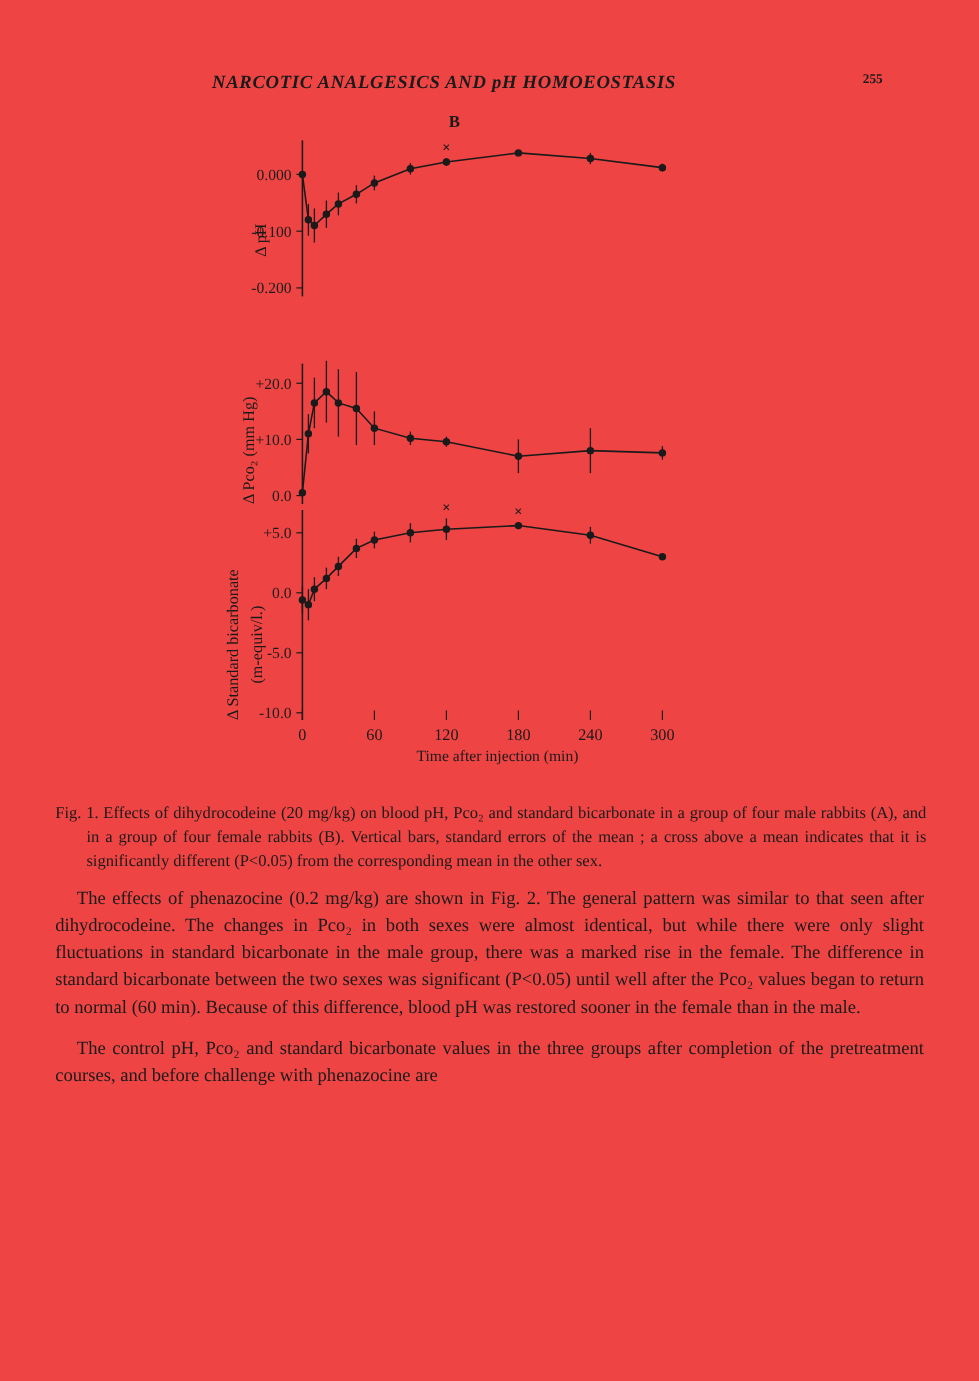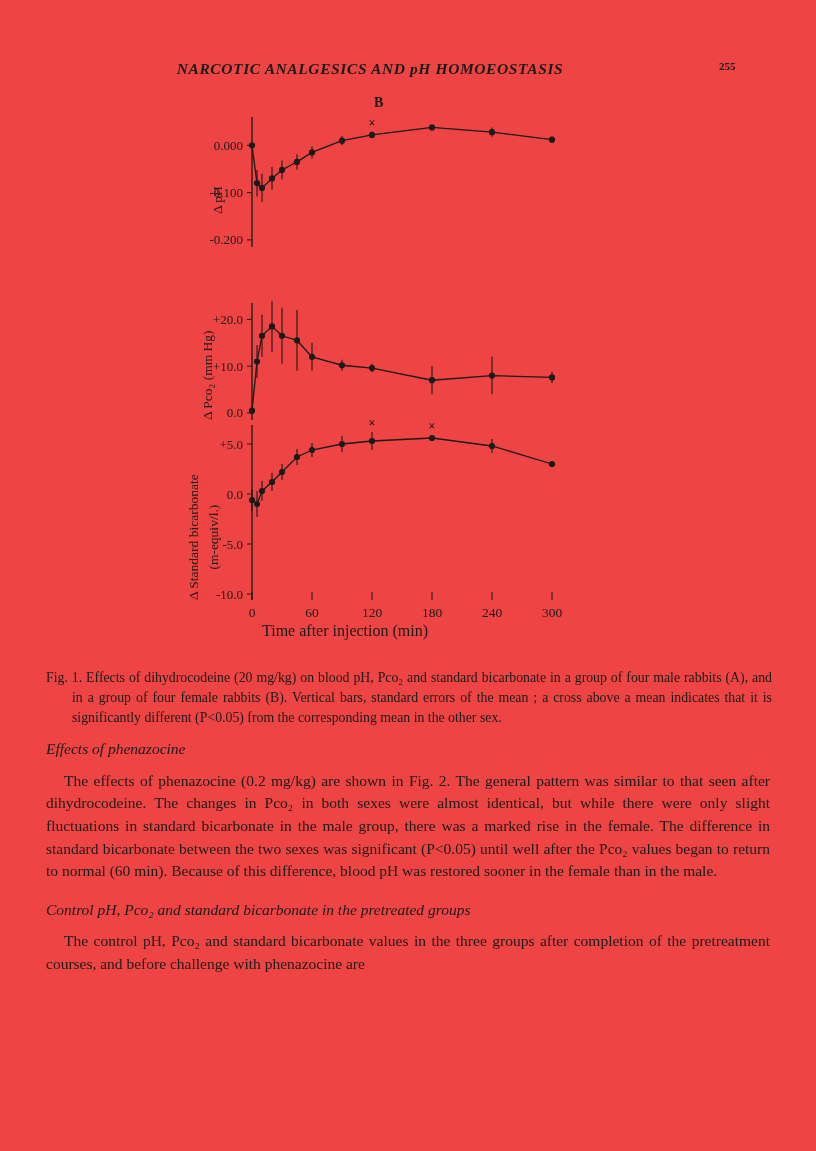--- a/index.html
+++ b/index.html
@@ -11,21 +11,21 @@
   .panel-label{position:absolute;top:95px;left:374px;font-weight:bold;font-size:14px;}
   svg.chart{position:absolute;left:160px;overflow:visible;}
   #chart-ph{top:112px;}
   #chart-pco2{top:298px;}
   #chart-bicarb{top:420px;}
   .ylabel{position:absolute;transform:rotate(-90deg);transform-origin:left top;
         font-size:13.5px;white-space:nowrap;}
   #ylabel-ph{left:210px;top:214px;}
   #ylabel-pco2{left:200px;top:420px;}
   #ylabel-bicarb{left:184px;top:600px;text-align:center;line-height:1.45;}
-  .xlabel{position:absolute;top:622px;left:262px;width:220px;text-align:left;font-size:16px;}
+  .xlabel{position:absolute;top:622px;left:262px;width:220px;text-align:right;font-size:13px;}
   .caption{position:absolute;top:644px;left:46px;width:726px;box-sizing:border-box;
         font-size:13.8px;line-height:1.45;text-align:justify;
         padding-left:26px;text-indent:-26px;margin-top:24px;}
   .bodytext{position:absolute;top:738px;left:46px;width:724px;font-size:15.5px;line-height:1.46;}
   .section-heading{font-style:italic;margin:0 0 9px 0;}
   .section-heading.second{margin-top:16px;}
   .para{margin:0 0 12px 0;text-align:justify;text-indent:18px;}
   .tick{font:13px "Liberation Serif", serif;fill:#1a1a1a;}
   .xtick{font:13.5px "Liberation Serif", serif;fill:#1a1a1a;}
   .sig{font:12px "Liberation Serif", serif;fill:#1a1a1a;font-weight:bold;}
@@ -165,19 +165,17 @@
   <div id="ylabel-bicarb" class="ylabel">
     <div>Δ Standard bicarbonate</div>
     <div>(m-equiv/l.)</div>
   </div>
 
   <div class="xlabel">Time after injection (min)</div>
 
   <div class="caption">Fig. 1.  Effects of dihydrocodeine (20 mg/kg) on blood pH, Pco₂ and standard bicarbonate in a group of four male rabbits (A), and in a group of four female rabbits (B).  Vertical bars, standard errors of the mean ; a cross above a mean indicates that it is significantly different (P&lt;0.05) from the corresponding mean in the other sex.</div>
 
   <div class="bodytext">
-    <p class="section-heading">Effects of phenazocine</p>
     <p class="para">The effects of phenazocine (0.2 mg/kg) are shown in Fig. 2.  The general pattern was similar to that seen after dihydrocodeine.  The changes in Pco₂ in both sexes were almost identical, but while there were only slight fluctuations in standard bicarbonate in the male group, there was a marked rise in the female.  The difference in standard bicarbonate between the two sexes was significant (P&lt;0.05) until well after the Pco₂ values began to return to normal (60 min).  Because of this difference, blood pH was restored sooner in the female than in the male.</p>
-    <p class="section-heading second">Control pH, Pco₂ and standard bicarbonate in the pretreated groups</p>
     <p class="para">The control pH, Pco₂ and standard bicarbonate values in the three groups after completion of the pretreatment courses, and before challenge with phenazocine are</p>
   </div>
 
 </div>
 
 </body></html>

